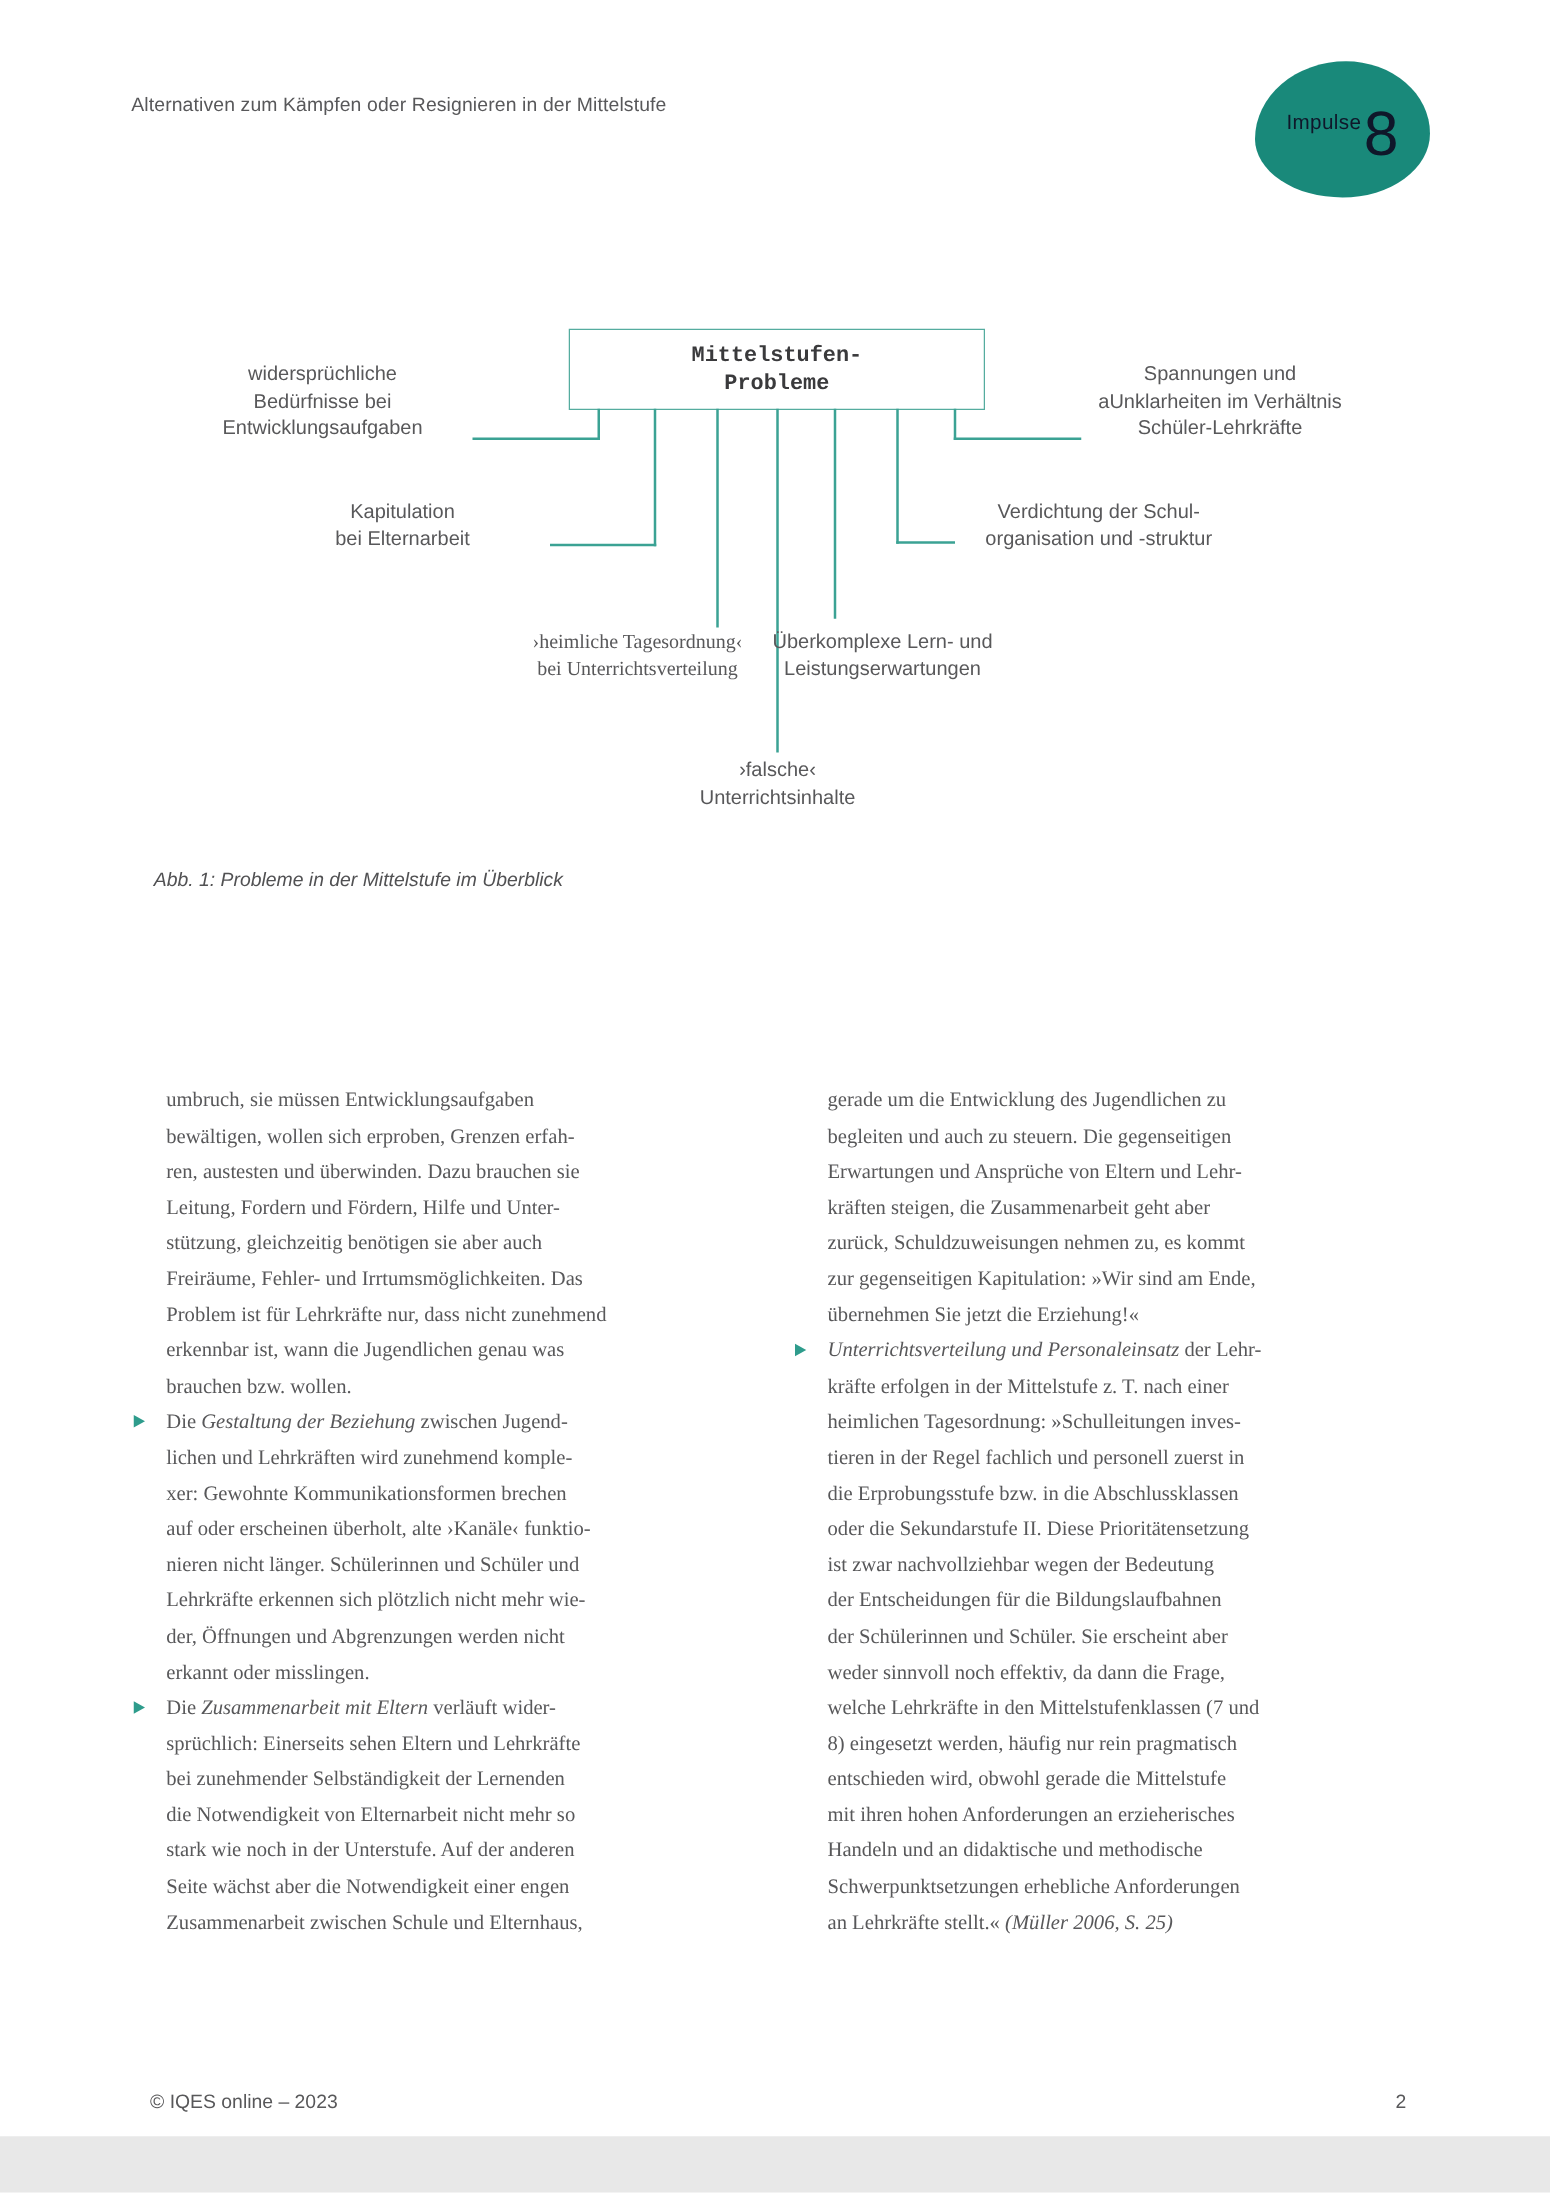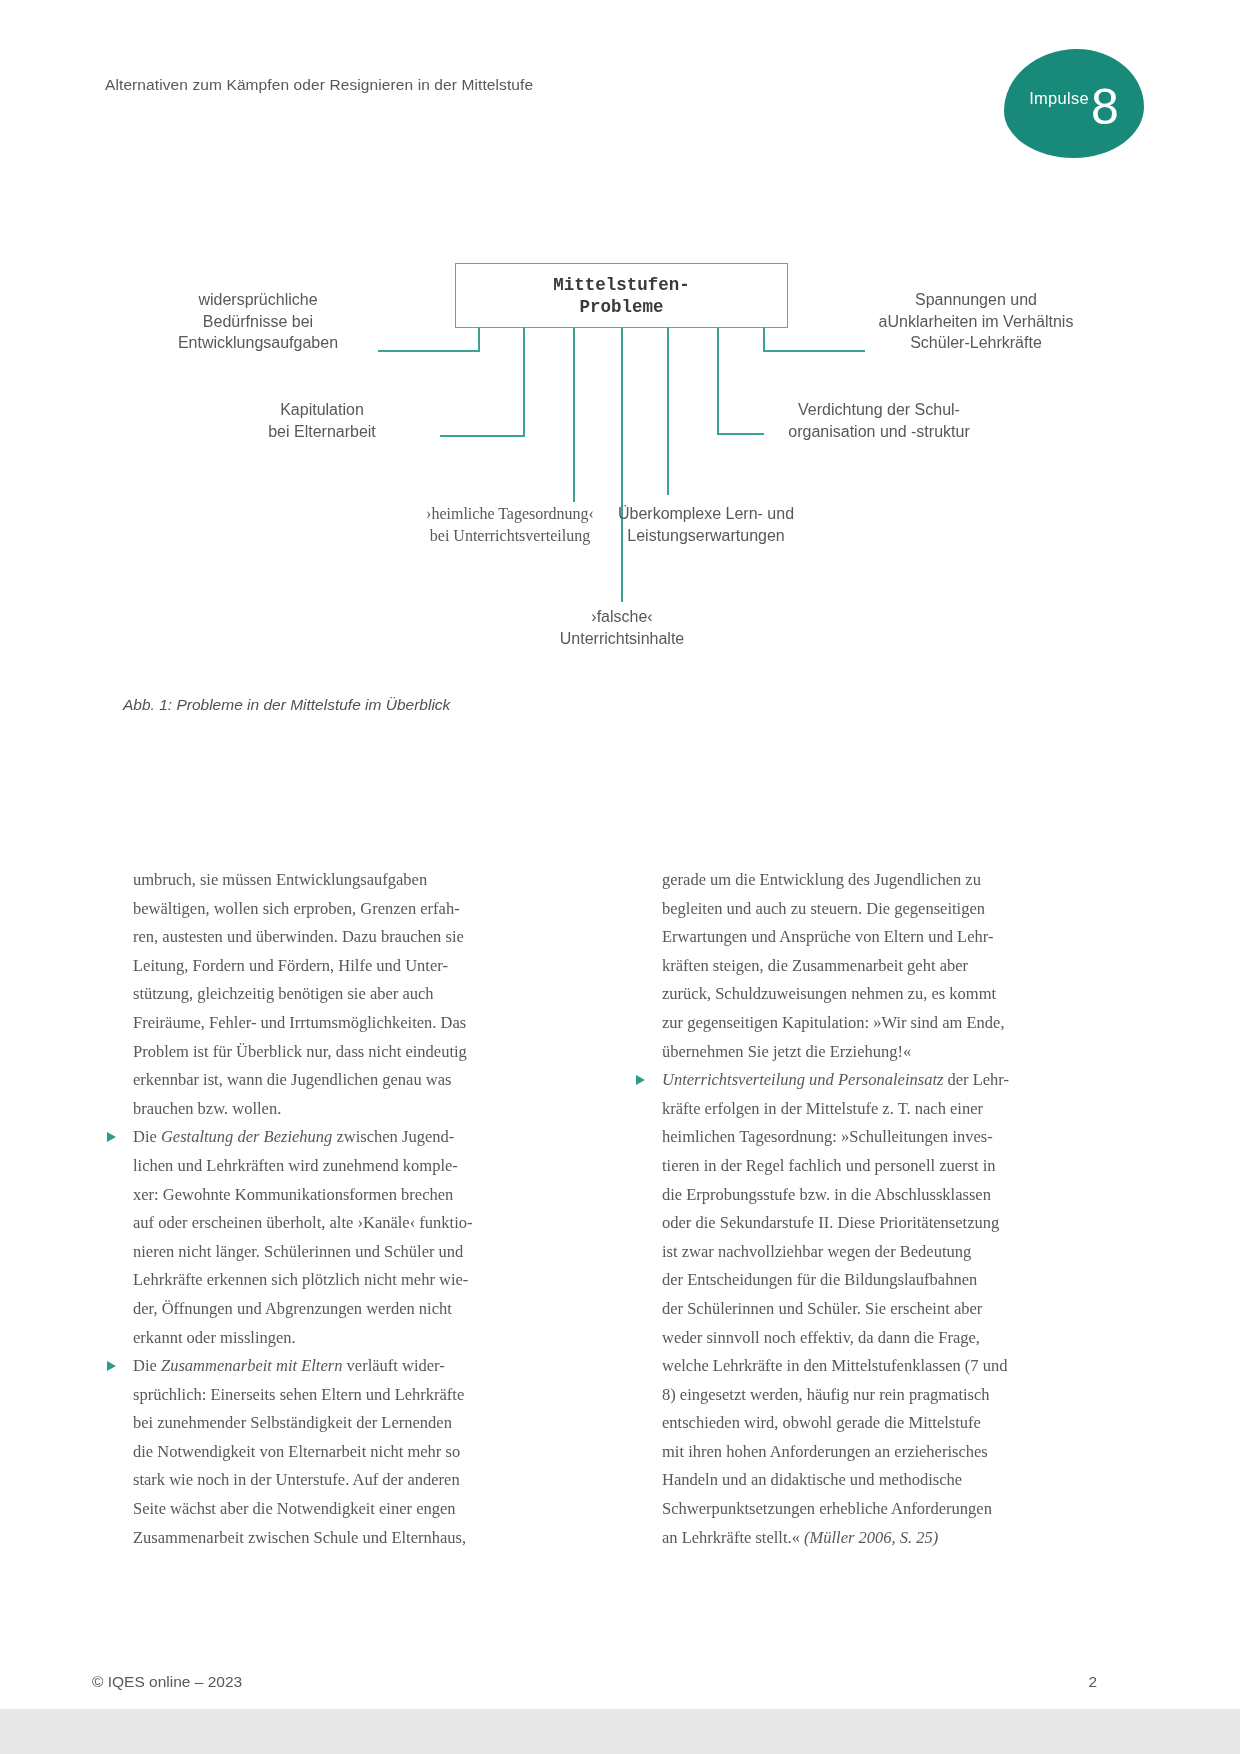--- a/index.html
+++ b/index.html
@@ -11,21 +11,21 @@
     --text-dark:#3A3A3C;
   }
   *{margin:0;padding:0;box-sizing:border-box;}
   body{background:#e8e8e8;font-family:"Liberation Sans",sans-serif;}
   .page{position:relative;width:1240px;height:1709px;background:#ffffff;margin:0 auto;overflow:hidden;}
 
   
   .header-title{position:absolute;left:105px;top:76px;font-size:15.5px;color:var(--text-gray);letter-spacing:0.1px;}
   .badge{position:absolute;left:1004px;top:49px;width:140px;height:109px;background:var(--teal-badge);
          border-radius:52% 48% 50% 50% / 57% 53% 47% 43%;
-         display:flex;align-items:center;justify-content:center;color:#ffffff;}
+         display:flex;align-items:center;justify-content:center;color:#0f172a;}
   .badge .badge-label{font-size:16.5px;font-weight:300;letter-spacing:0.3px;margin-top:-10px;}
   .badge .badge-number{font-size:50px;font-weight:200;line-height:1;margin-left:2px;margin-top:6px;}
 
   
   .diagram{position:absolute;left:0;top:0;width:1240px;height:760px;}
   .problem-box{position:absolute;left:455px;top:263px;width:333px;height:65px;border:1.5px solid var(--box-border);
                display:flex;align-items:center;justify-content:center;text-align:center;}
   .problem-box .box-title{font-size:17.5px;font-weight:bold;color:var(--text-dark);line-height:22px;white-space:pre-line;font-family:Liberation Mono, monospace;}
   .vline{position:absolute;width:2px;background:var(--teal-line);}
   .hline{position:absolute;height:2px;background:var(--teal-line);}
@@ -55,21 +55,21 @@
   .column{position:absolute;top:866px;font-size:16.5px;color:var(--text-gray);}
   .column-left{left:133px;}
   .column-right{left:662px;}
   .tblock{position:relative;}
   .tline{line-height:28.6px;white-space:nowrap;height:28.6px;font-family:Liberation Serif, serif;}
   .tline em{font-style:italic;}
   .bullet-marker{position:absolute;left:-26px;top:9px;width:0;height:0;
                  border-left:9px solid var(--bullet);border-top:5.5px solid transparent;border-bottom:5.5px solid transparent;}
 
   
-  .footer{position:absolute;left:92px;top:1673px;width:1005px;display:flex;justify-content:space-between;
+  .footer{position:absolute;left:120px;top:1673px;width:1005px;display:flex;justify-content:space-between;
           font-size:15.5px;color:var(--text-gray);}
 </style>
 </head>
 <body>
 
 <div class="page">
 
   <div class="header-title">Alternativen zum Kämpfen oder Resignieren in der Mittelstufe</div>
 
   <div class="badge">
@@ -116,21 +116,21 @@
   <div class="figure-caption">Abb. 1: Probleme in der Mittelstufe im Überblick</div>
 
   <div class="column column-left" id="col-left">
       <div class="tblock">
         <div class="tline">umbruch, sie müssen Entwicklungsaufgaben</div>
         <div class="tline">bewältigen, wollen sich erproben, Grenzen erfah-</div>
         <div class="tline">ren, austesten und überwinden. Dazu brauchen sie</div>
         <div class="tline">Leitung, Fordern und Fördern, Hilfe und Unter-</div>
         <div class="tline">stützung, gleichzeitig benötigen sie aber auch</div>
         <div class="tline">Freiräume, Fehler- und Irrtumsmöglichkeiten. Das</div>
-        <div class="tline">Problem ist für Überblick nur, dass nicht eindeutig</div>
+        <div class="tline">Problem ist für Lehrkräfte nur, dass nicht zunehmend</div>
         <div class="tline">erkennbar ist, wann die Jugendlichen genau was</div>
         <div class="tline">brauchen bzw. wollen.</div>
       </div>
       <div class="tblock">
         <span class="bullet-marker"></span>
         <div class="tline">Die <em>Gestaltung der Beziehung</em> zwischen Jugend-</div>
         <div class="tline">lichen und Lehrkräften wird zunehmend komple-</div>
         <div class="tline">xer: Gewohnte Kommunikationsformen brechen</div>
         <div class="tline">auf oder erscheinen überholt, alte ›Kanäle‹ funktio-</div>
         <div class="tline">nieren nicht länger. Schülerinnen und Schüler und</div>

